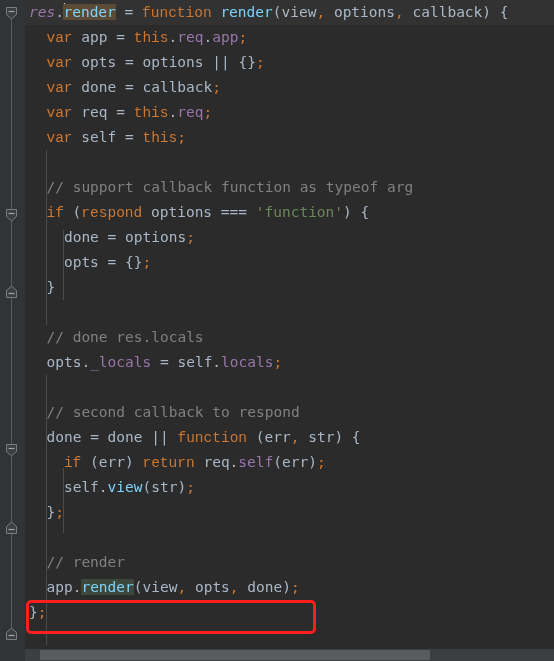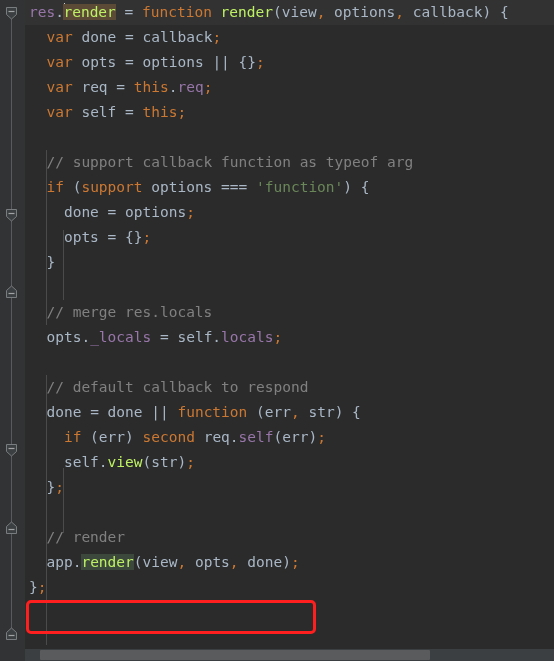--- a/index.html
+++ b/index.html
@@ -67,29 +67,29 @@
 
   
   .indent-guide {
     position: absolute;
     width: 1px;
     background: #4b4b4b;
     z-index: 3;
   }
 
   
-  .kw      { color: #cc7832; }          
+  .kw      { color: #cc7832; font-family: Liberation Mono, monospace; }          
   .ident   { color: #a9b7c6; }          
   .prop    { color: #9876aa; }          
-  .fnname  { color: #bef264; }          
+  .fnname  { color: #7dd3fc; }          
   .str     { color: #6a8759; }          
   .cmt     { color: #808080; }          
   .punc    { color: #a9b7c6; }
   .semi    { color: #cc7832; }
-  .global  { color: #9876aa; }  
+  .global  { color: #9876aa; font-style: italic; }  
 
   
   .hl-usage { background: #3b483b; }
   
   .hl-write { background: #5a4a36; }
 
   
   .caret {
     display: inline-block;
     width: 0;
@@ -180,54 +180,55 @@
 
   <div id="code">
 
     <div class="indent-guide" style="left:21px; top:150px; height:175px;"></div>
     <div class="indent-guide" style="left:21px; top:375px; height:270px;"></div>
     <div class="indent-guide" style="left:38px; top:230px; height:70px;"></div>
     <div class="indent-guide" style="left:38px; top:468px; height:65px;"></div>
 
     <div class="line current"><span class="global">res</span><span class="punc">.</span><span class="caret"></span><span class="fnname hl-write">render</span><span class="punc"> = </span><span class="kw">function</span><span class="punc"> </span><span class="fnname">render</span><span class="punc">(</span><span class="ident">view</span><span class="semi">,</span><span class="ident"> options</span><span class="semi">,</span><span class="ident"> callback</span><span class="punc">) {</span></div>
 
+    <div class="line"><span class="punc">  </span><span class="kw">var</span><span class="ident"> app </span><span class="punc">= </span><span class="kw">this</span><span class="punc">.</span><span class="prop">req</span><span class="punc">.</span><span class="prop">app</span><span class="semi">;</span></div>
+
+    <div class="line"><span class="punc">  </span><span class="kw">var</span><span class="ident"> opts </span><span class="punc">= </span><span class="ident">options </span><span class="punc">|| {}</span><span class="semi">;</span></div>
 
     <div class="line"><span class="punc">  </span><span class="kw">var</span><span class="ident"> done </span><span class="punc">= </span><span class="ident">callback</span><span class="semi">;</span></div>
 
-    <div class="line"><span class="punc">  </span><span class="kw">var</span><span class="ident"> opts </span><span class="punc">= </span><span class="ident">options </span><span class="punc">|| {}</span><span class="semi">;</span></div>
-
     <div class="line"><span class="punc">  </span><span class="kw">var</span><span class="ident"> req </span><span class="punc">= </span><span class="kw">this</span><span class="punc">.</span><span class="prop">req</span><span class="semi">;</span></div>
 
     <div class="line"><span class="punc">  </span><span class="kw">var</span><span class="ident"> self </span><span class="punc">= </span><span class="kw">this</span><span class="semi">;</span></div>
 
     <div class="line"> </div>
 
     <div class="line"><span class="punc">  </span><span class="cmt">// support callback function as typeof arg</span></div>
 
-    <div class="line"><span class="punc">  </span><span class="kw">if</span><span class="punc"> (</span><span class="kw">support</span><span class="ident"> options </span><span class="punc">=== </span><span class="str">'function'</span><span class="punc">) {</span></div>
+    <div class="line"><span class="punc">  </span><span class="kw">if</span><span class="punc"> (</span><span class="kw">respond</span><span class="ident"> options </span><span class="punc">=== </span><span class="str">'function'</span><span class="punc">) {</span></div>
 
     <div class="line"><span class="punc">    </span><span class="ident">done </span><span class="punc">= </span><span class="ident">options</span><span class="semi">;</span></div>
 
     <div class="line"><span class="punc">    </span><span class="ident">opts </span><span class="punc">= {}</span><span class="semi">;</span></div>
 
     <div class="line"><span class="punc">  }</span></div>
 
     <div class="line"> </div>
 
-    <div class="line"><span class="punc">  </span><span class="cmt">// merge res.locals</span></div>
+    <div class="line"><span class="punc">  </span><span class="cmt">// done res.locals</span></div>
 
     <div class="line"><span class="punc">  </span><span class="ident">opts</span><span class="punc">.</span><span class="prop">_locals</span><span class="punc"> = </span><span class="ident">self</span><span class="punc">.</span><span class="prop">locals</span><span class="semi">;</span></div>
 
     <div class="line"> </div>
 
-    <div class="line"><span class="punc">  </span><span class="cmt">// default callback to respond</span></div>
+    <div class="line"><span class="punc">  </span><span class="cmt">// second callback to respond</span></div>
 
     <div class="line"><span class="punc">  </span><span class="ident">done </span><span class="punc">= </span><span class="ident">done </span><span class="punc">|| </span><span class="kw">function</span><span class="punc"> (</span><span class="ident">err</span><span class="semi">,</span><span class="ident"> str</span><span class="punc">) {</span></div>
 
-    <div class="line"><span class="punc">    </span><span class="kw">if</span><span class="punc"> (</span><span class="ident">err</span><span class="punc">) </span><span class="kw">second</span><span class="ident"> req</span><span class="punc">.</span><span class="prop">self</span><span class="punc">(</span><span class="ident">err</span><span class="punc">)</span><span class="semi">;</span></div>
+    <div class="line"><span class="punc">    </span><span class="kw">if</span><span class="punc"> (</span><span class="ident">err</span><span class="punc">) </span><span class="kw">return</span><span class="ident"> req</span><span class="punc">.</span><span class="prop">self</span><span class="punc">(</span><span class="ident">err</span><span class="punc">)</span><span class="semi">;</span></div>
 
     <div class="line"><span class="punc">    </span><span class="ident">self</span><span class="punc">.</span><span class="fnname">view</span><span class="punc">(</span><span class="ident">str</span><span class="punc">)</span><span class="semi">;</span></div>
 
     <div class="line"><span class="punc">  }</span><span class="semi">;</span></div>
 
     <div class="line"> </div>
 
     <div class="line"><span class="punc">  </span><span class="cmt">// render</span></div>
 
     <div class="line"><span class="punc">  </span><span class="ident">app</span><span class="punc">.</span><span class="fnname hl-usage">render</span><span class="punc">(</span><span class="ident">view</span><span class="semi">,</span><span class="ident"> opts</span><span class="semi">,</span><span class="ident"> done</span><span class="punc">)</span><span class="semi">;</span></div>

